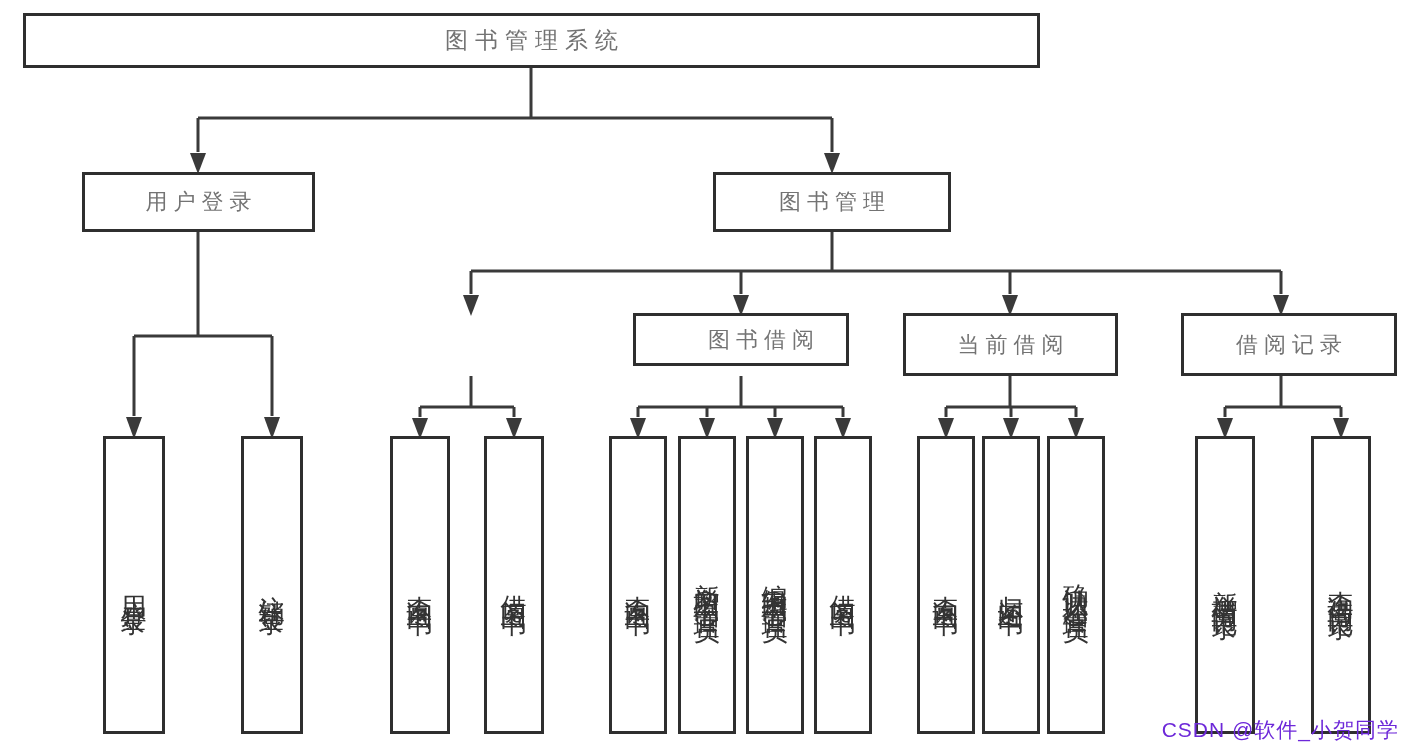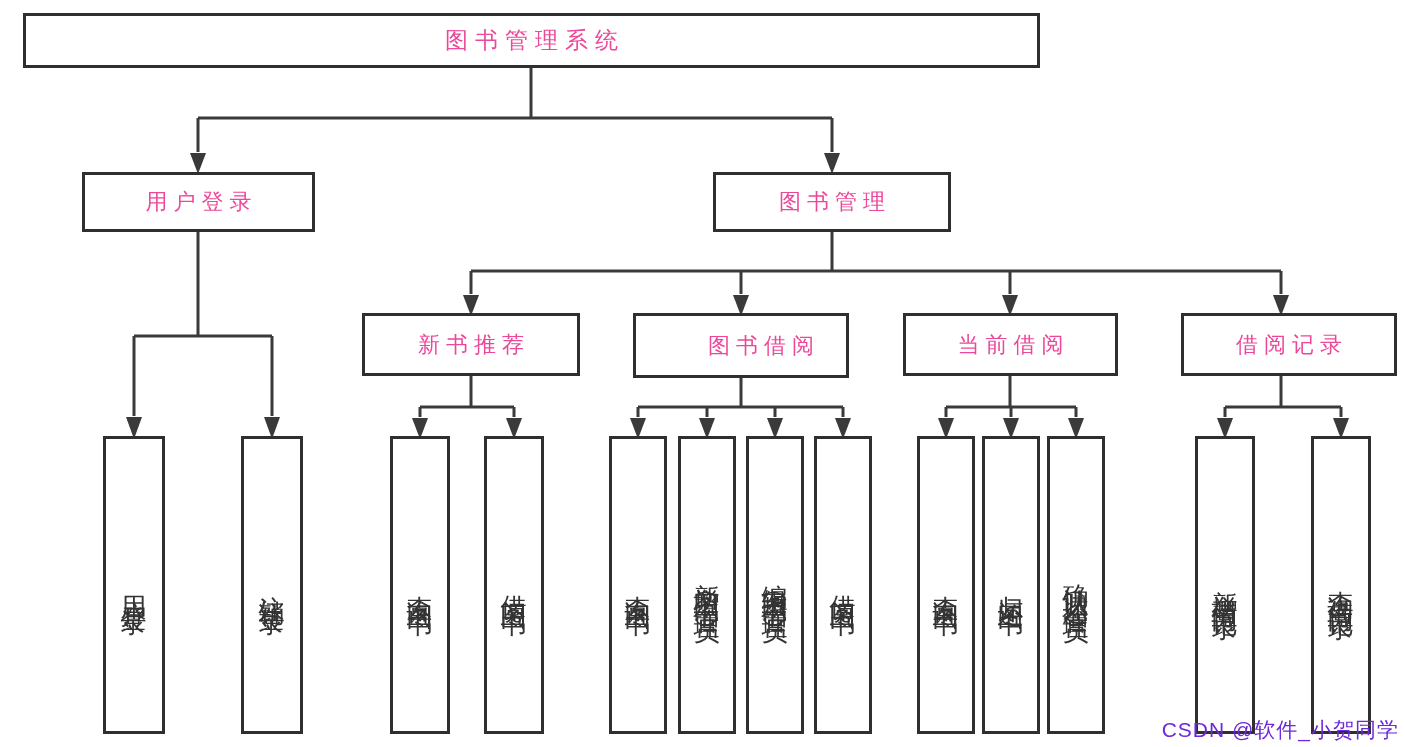--- a/index.html
+++ b/index.html
@@ -24,41 +24,41 @@
     display: flex;
     align-items: center;
     justify-content: center;
     color: #333333;
   }
   .hlabel {
     font-size: 22px;
     letter-spacing: 6px;
     text-indent: 6px;
     white-space: nowrap;
-    color: #ec4899;
+    color: #737373;
     text-align: center;
   }
   .title-label {
     font-size: 23px;
     letter-spacing: 7px;
     text-indent: 7px;
   }
   .vtext {
     writing-mode: vertical-rl;
     font-size: 26px;
     letter-spacing: 5px;
     line-height: 1;
     color: #333333;
   }
   
   .n-root   { left:23px;  top:13px;  width:1017px; height:55px; }
   .n-login  { left:82px;  top:172px; width:233px;  height:60px; }
   .n-mgmt   { left:713px; top:172px; width:238px;  height:60px; }
   .n-g0 { left:362px;  top:313px; width:218px; height:63px; }
-  .n-g1 { left:633px;  top:313px; width:216px; height:65px;padding-left:40px; }
+  .n-g1 { left:633px;  top:313px; width:216px; height:53px;padding-left:40px; }
   .n-g2 { left:903px;  top:313px; width:215px; height:63px; }
   .n-g3 { left:1173px; top:313px; width:216px; height:63px;margin-left:8px; }
   .leaf { top:436px; height:298px; }
   .l-b0a { left:103px;  width:62px; }
   .l-b0b { left:241px;  width:62px; }
   .l-g0a { left:390px;  width:60px; }
   .l-g0b { left:484px;  width:60px; }
   .l-g1a { left:609px;  width:58px; }
   .l-g1b { left:678px;  width:58px; }
   .l-g1c { left:746px;  width:58px; }
@@ -138,23 +138,20 @@
     <span class="hlabel title-label">图书管理系统</span>
   </div>
 
   <div class="box n-login">
     <span class="hlabel">用户登录</span>
   </div>
   <div class="box n-mgmt">
     <span class="hlabel">图书管理</span>
   </div>
 
-  <div class="box n-g0">
-    <span class="hlabel">新书推荐</span>
-  </div>
   <div class="box n-g1">
     <span class="hlabel">图书借阅</span>
   </div>
   <div class="box n-g2">
     <span class="hlabel">当前借阅</span>
   </div>
   <div class="box n-g3">
     <span class="hlabel">借阅记录</span>
   </div>
 

